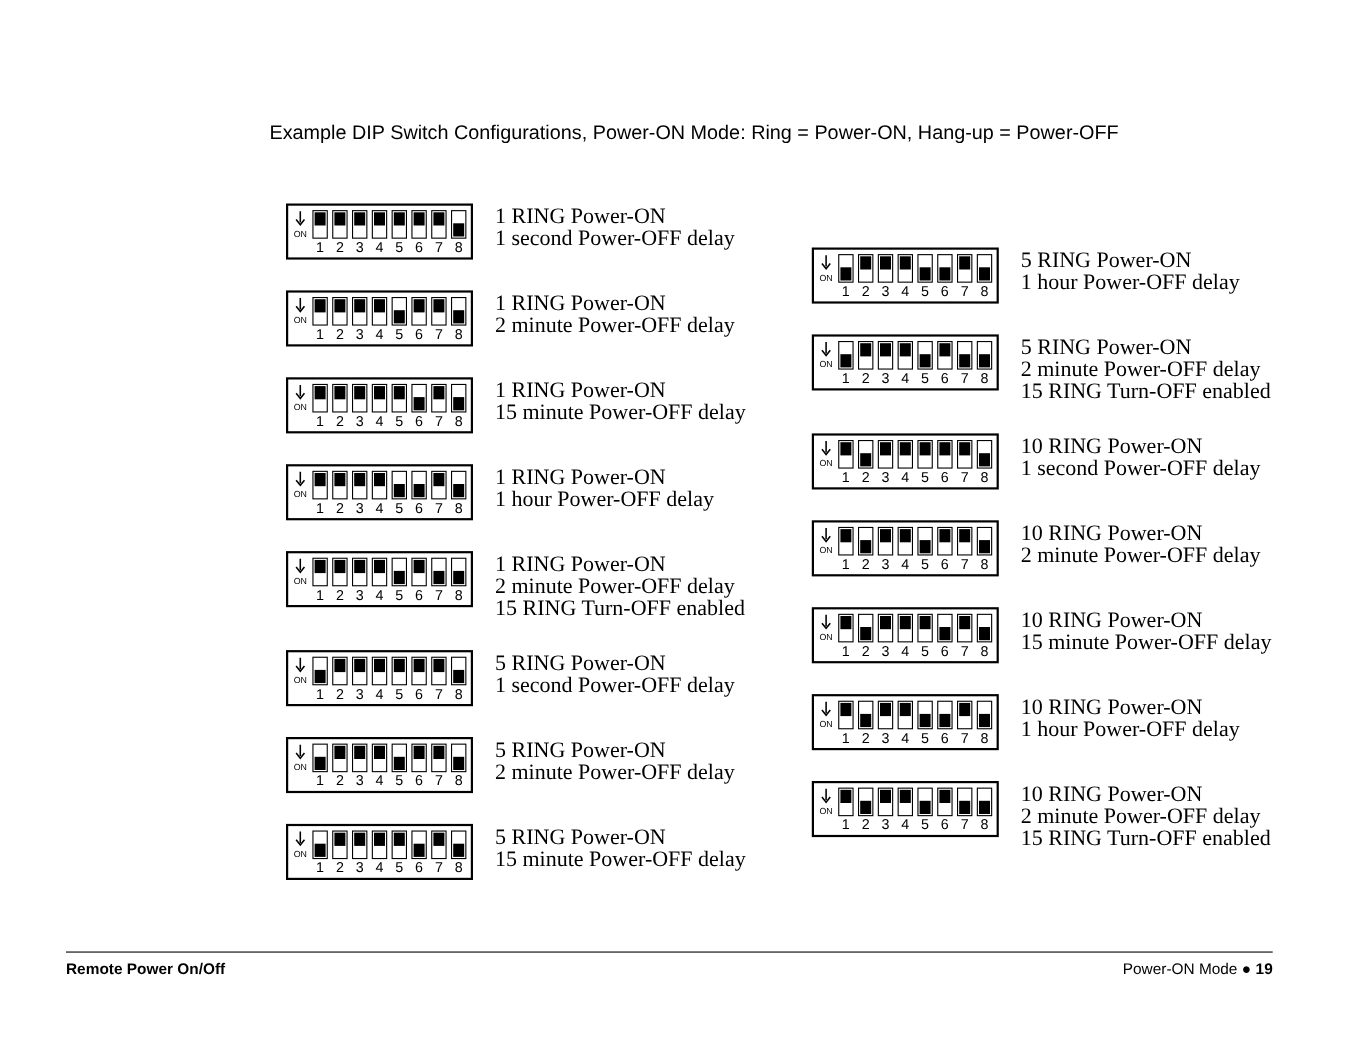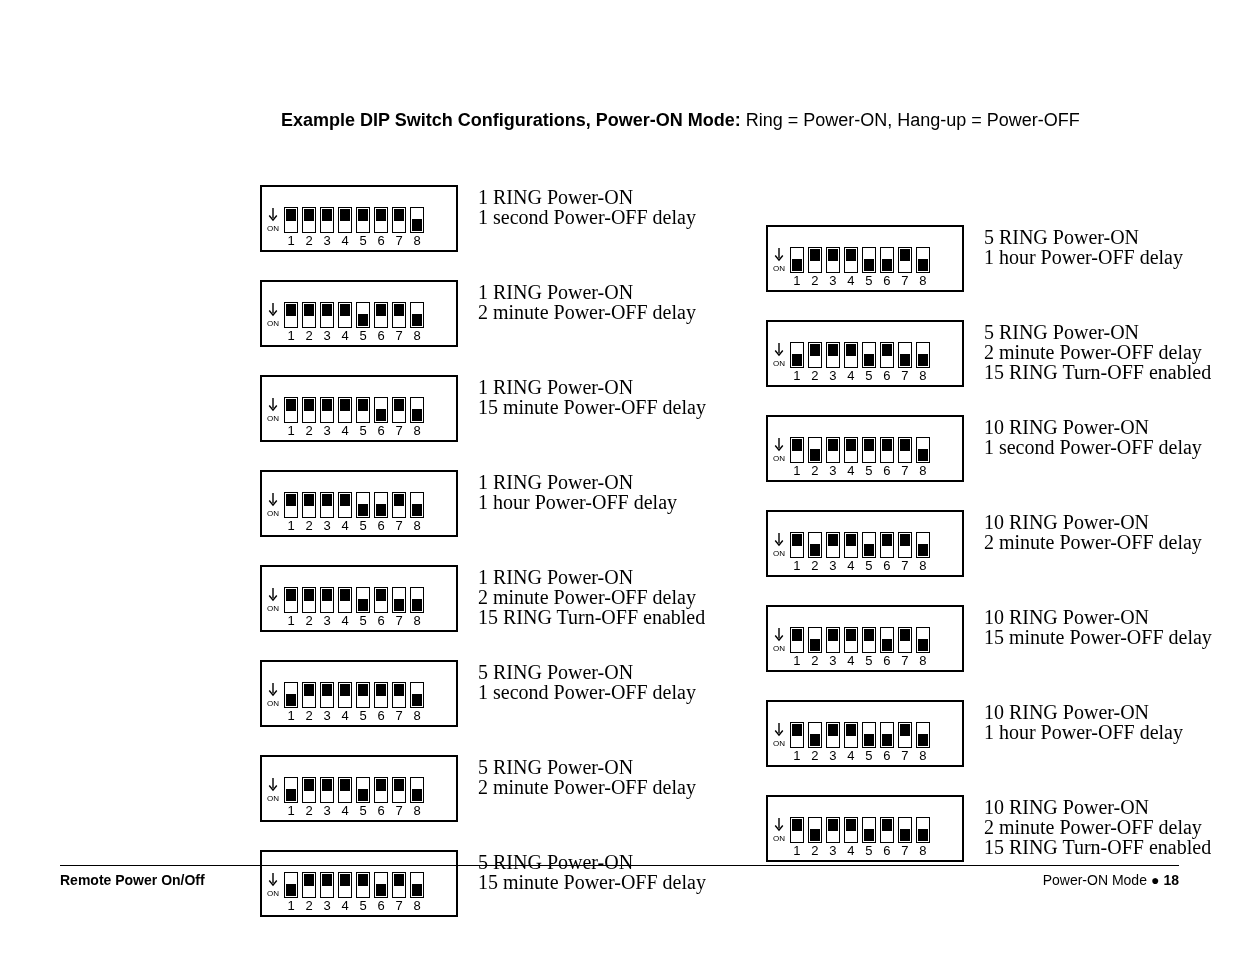--- a/index.html
+++ b/index.html
@@ -16,39 +16,38 @@
     box-sizing: border-box;
     padding: 110px 60px 0 60px;
   }
   .heading {
     font-family: Arial, Helvetica, sans-serif;
     font-size: 18px;
     margin-left: 185px;
     margin-bottom: 54px;
   }
   .heading .bold {
-    font-weight: bold;
-    margin-left: 36px;
+    font-weight: normal;
   }
   .columns {
     display: flex;
     gap: 60px;
     margin-left: 200px;
   }
   .col { }
   .row {
     display: flex;
     align-items: flex-start;
     margin-bottom: 28px;
   }
   .dip {
-    width: 198px;
+    width: 170px;
     box-sizing: border-box;
     border: 2px solid #000;
-    padding: 20px 4px 2px 4px;
+    padding: 4px 4px 2px 4px;
     margin-right: 20px;
     font-family: Arial, Helvetica, sans-serif;
   }
   .dip-top {
     display: flex;
     align-items: flex-end;
     gap: 4px;
   }
   .arrow-col {
     width: 14px;
@@ -99,21 +98,21 @@
   .desc {
     font-size: 20px;
     line-height: 20px;
     font-family: "Times New Roman", Times, serif;
     padding-top: 2px;
   }
   .desc div { white-space: nowrap; }
   .footer {
     position: absolute;
     left: 60px;
-    right: 56px;
+    right: 78px;
     bottom: 66px;
   }
   .footer hr {
     border: none;
     border-top: 1px solid #000;
     margin: 0 0 6px 0;
   }
   .footer-row {
     display: flex;
     justify-content: space-between;
@@ -938,18 +937,18 @@
           </div>
         </div>
       </div>
   </div>
 
   <div class="footer">
     <hr>
     <div class="footer-row">
       <div class="left">Remote Power On/Off</div>
       <div class="right">
-        <span class="section">Power-ON Mode</span><span class="dot">●</span><span class="pnum">18</span>
+        <span class="section">Power-ON Mode</span><span class="dot">●</span><span class="pnum">19</span>
       </div>
     </div>
   </div>
 
 </div>
 
 </body></html>

